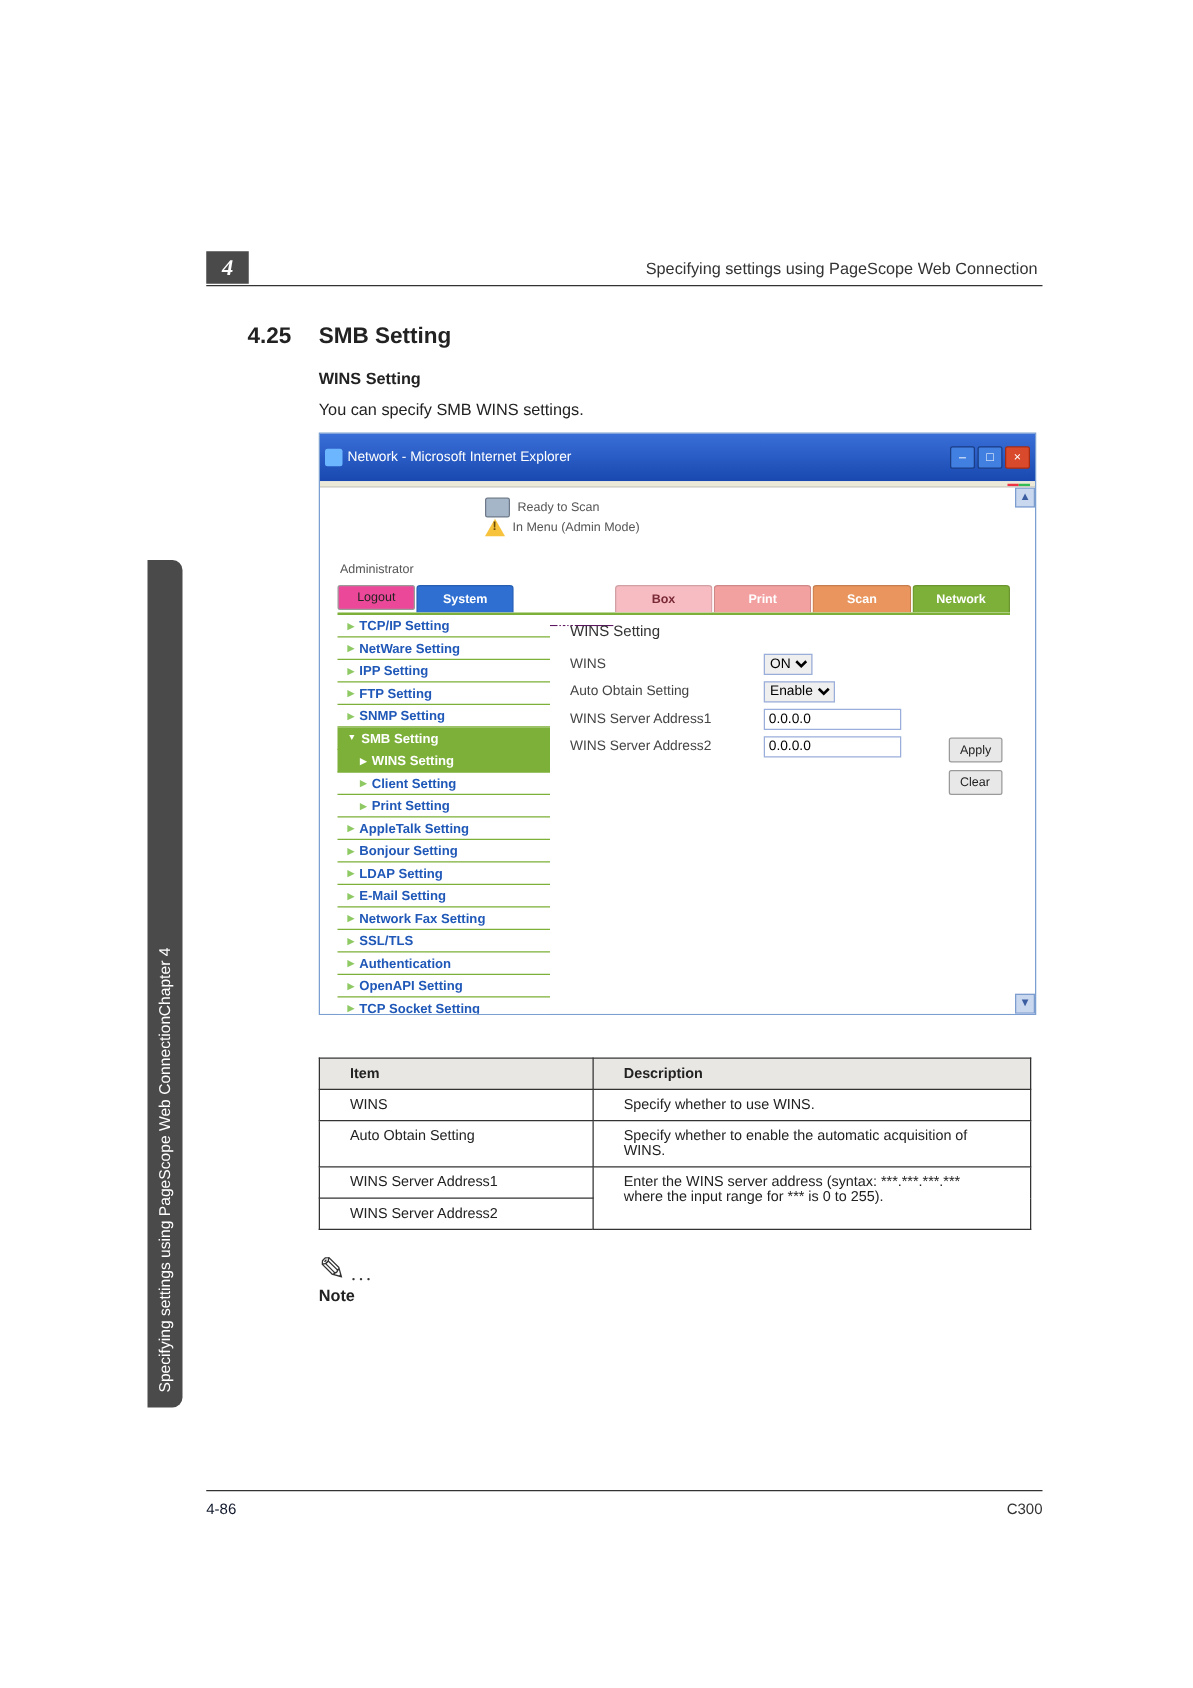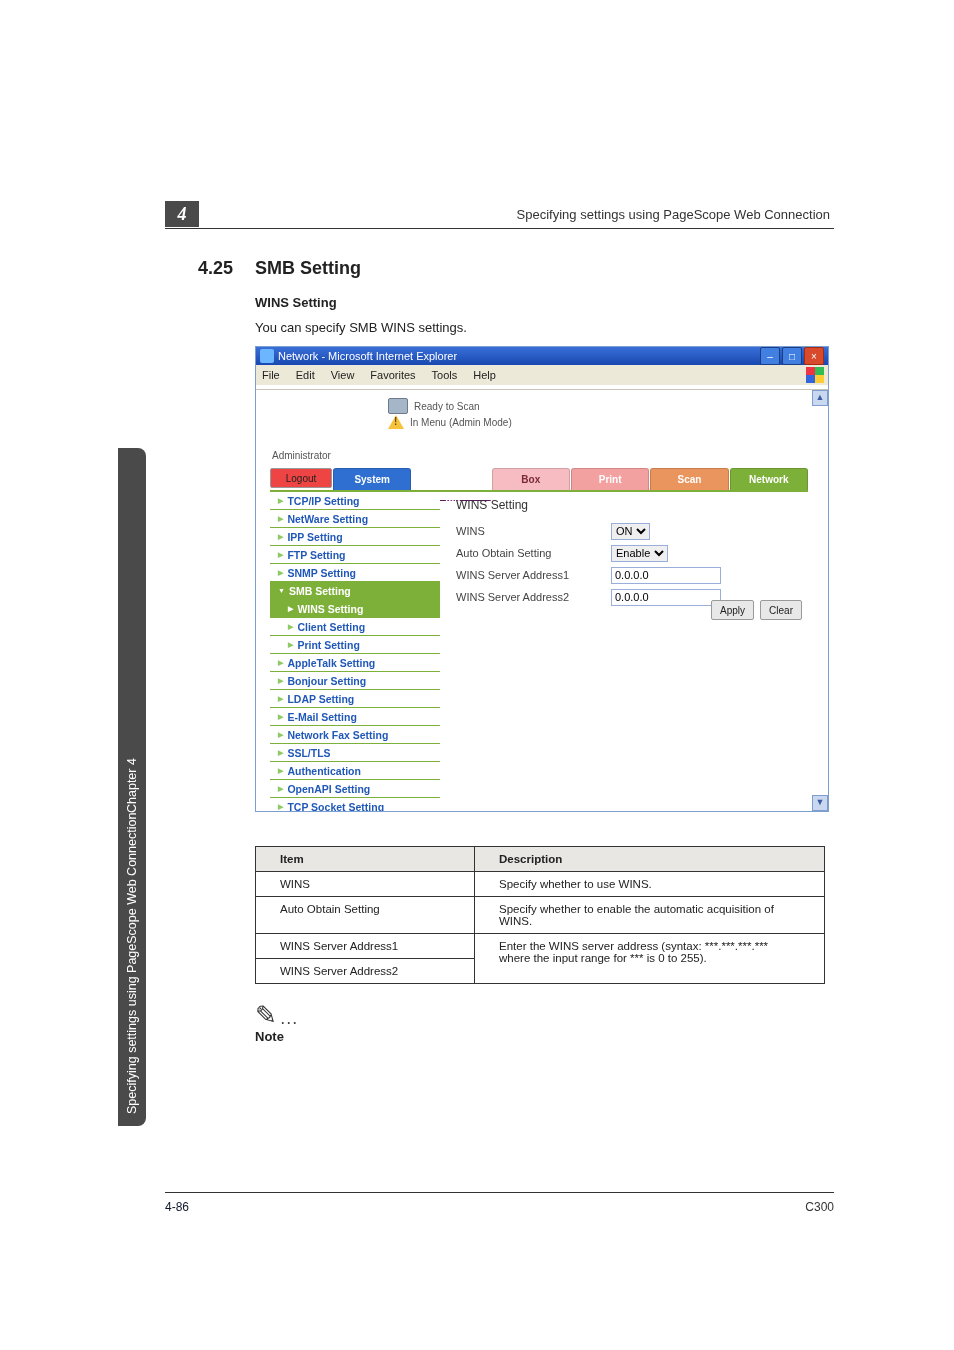--- a/index.html
+++ b/index.html
@@ -114,21 +114,21 @@
     top: 346px;
     left: 255px;
     width: 572px;
     height: 464px;
     border: 1px solid #7a9fd0;
     background: #fff;
     font-family: Tahoma, Arial, sans-serif;
     font-size: 11px;
   }
   .titlebar {
-    height: 18px;
+    height: 38px;
     background: linear-gradient(#3a6fd8, #1848b0);
     display: flex;
     align-items: center;
     color: #fff;
     padding: 0 4px;
     font-size: 11px;
   }
   .titlebar .tb-left {
     flex: 1;
     display: flex;
@@ -243,21 +243,21 @@
     left: 14px;
     right: 20px;
     height: 22px;
     display: flex;
     border-bottom: 2px solid #7db038;
   }
   .logout-btn {
     width: 60px;
     height: 18px;
     border: 1px solid #9a9a9a;
-    background: #ef4444;
+    background: #ec4899;
     display:flex;align-items:center;justify-content:center;
     font-size:10px;
     border-radius:2px;
   }
   .tab {
     flex: 1;
     display: flex;
     align-items: center;
     justify-content: center;
     color: #fff;
@@ -321,22 +321,22 @@
   .panel-right .row{ display:flex; align-items:center; height:22px; }
   .panel-right .row .lab{ width:155px; }
   .panel-right select,.panel-right input[type=text]{
     font-size:11px; border:1px solid #9aaedb; height:17px; box-sizing:border-box;
   }
   .panel-right input[type=text]{ width:110px; padding:0 3px; }
 
   .apply-clear {
     position:absolute;
     right:26px;
-    top:210px;
-    display:flex;gap:6px;
+    top:200px;
+    display:flex;gap:6px;flex-direction:column;
   }
   .small-btn{
     border:1px solid #9a9a9a;background:#e8e8e8;height:18px;padding:0 8px;
     font-size:10px;display:flex;align-items:center;border-radius:2px;
   }
 
   
   .desc-table {
     position: absolute;
     top: 846px;

